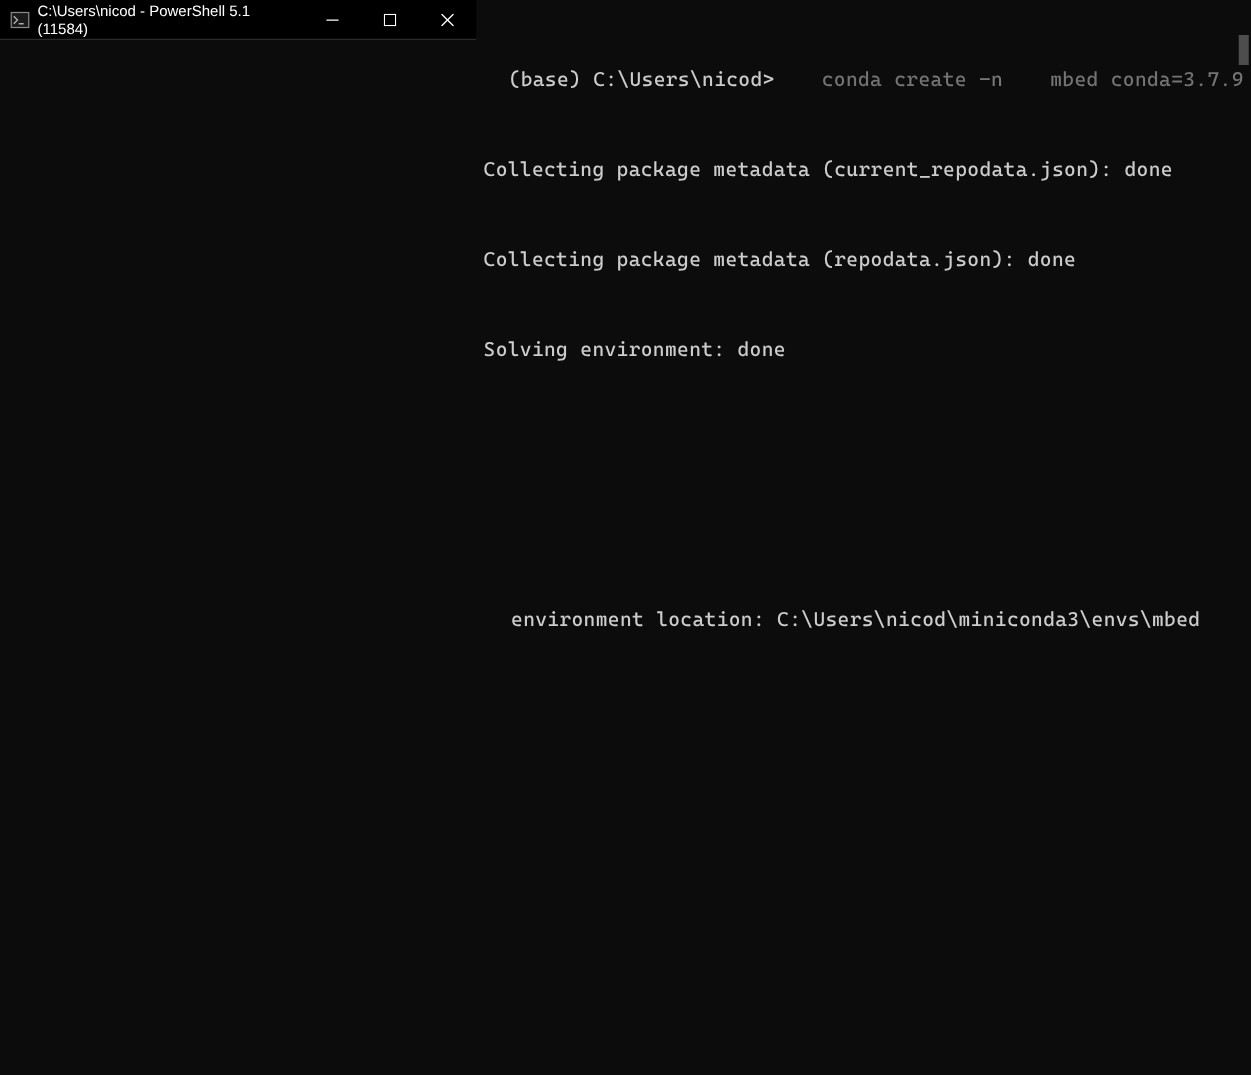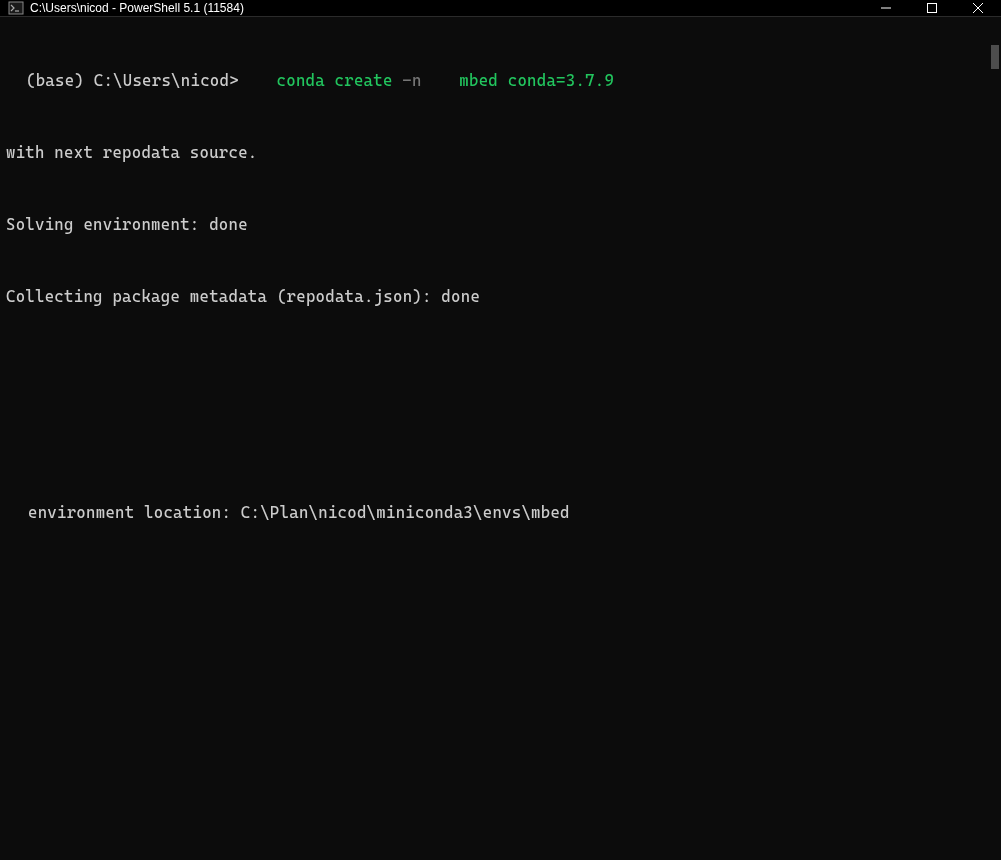--- a/index.html
+++ b/index.html
@@ -10,21 +10,21 @@
   color: #cccccc;
   width: 1001px;
   height: 860px;
   overflow: hidden;
 }
 .window {
   width: 1001px;
   height: 860px;
   background: #0c0c0c;
   display: flex;
-  flex-direction: column;
+  flex-direction: row;
 }
 .titlebar {
   height: 32px;
   background: #000000;
   display: flex;
   align-items: center;
   padding-left: 8px;
   color: #ffffff;
   font-family: "Segoe UI", sans-serif;
   font-size: 12px;
@@ -69,21 +69,21 @@
 }
 .scrollbar-thumb {
   position: absolute;
   right: 2px;
   top: 28px;
   width: 8px;
   height: 24px;
   background: #4d4d4d;
 }
 .prompt-base { color: #cccccc; margin-left: 20px; }
-.cmd-yellow { color: #22c55e; margin-left: 28px; }
+.cmd-yellow { color: #737373; margin-left: 28px; }
 .cmd-gray { color: #767676; }
 .indent1 { padding-left: 22px; }
 </style>
 </head>
 <body>
 
 <div class="window">
 
   <div class="titlebar">
     <span class="titlebar-icon">
@@ -109,26 +109,26 @@
         <svg viewBox="0 0 10 10">
             <line x1="0" y1="0" x2="10" y2="10" stroke="#fff" stroke-width="1"></line>
             <line x1="10" y1="0" x2="0" y2="10" stroke="#fff" stroke-width="1"></line>
           </svg>
       </div>
     </div>
   </div>
 
   <div class="terminal">
     <div><span class="prompt-base">(base) C:\Users\nicod&gt; </span><span class="cmd-yellow">conda create </span><span class="cmd-gray">-n</span><span class="cmd-yellow"> mbed conda=3.7.9</span></div>
-    <div>with next repodata source.</div>
+    <div>Collecting package metadata (current_repodata.json): done</div>
+    <div>Collecting package metadata (repodata.json): done</div>
     <div>Solving environment: done</div>
-    <div>Collecting package metadata (repodata.json): done</div>
     <div>&nbsp;</div>
     <div>&nbsp;</div>
-    <div class="indent1">environment location: C:\Plan\nicod\miniconda3\envs\mbed</div>
+    <div class="indent1">environment location: C:\Users\nicod\miniconda3\envs\mbed</div>
     <div>&nbsp;</div>
     
     
     
     
     
     
     
     
     

